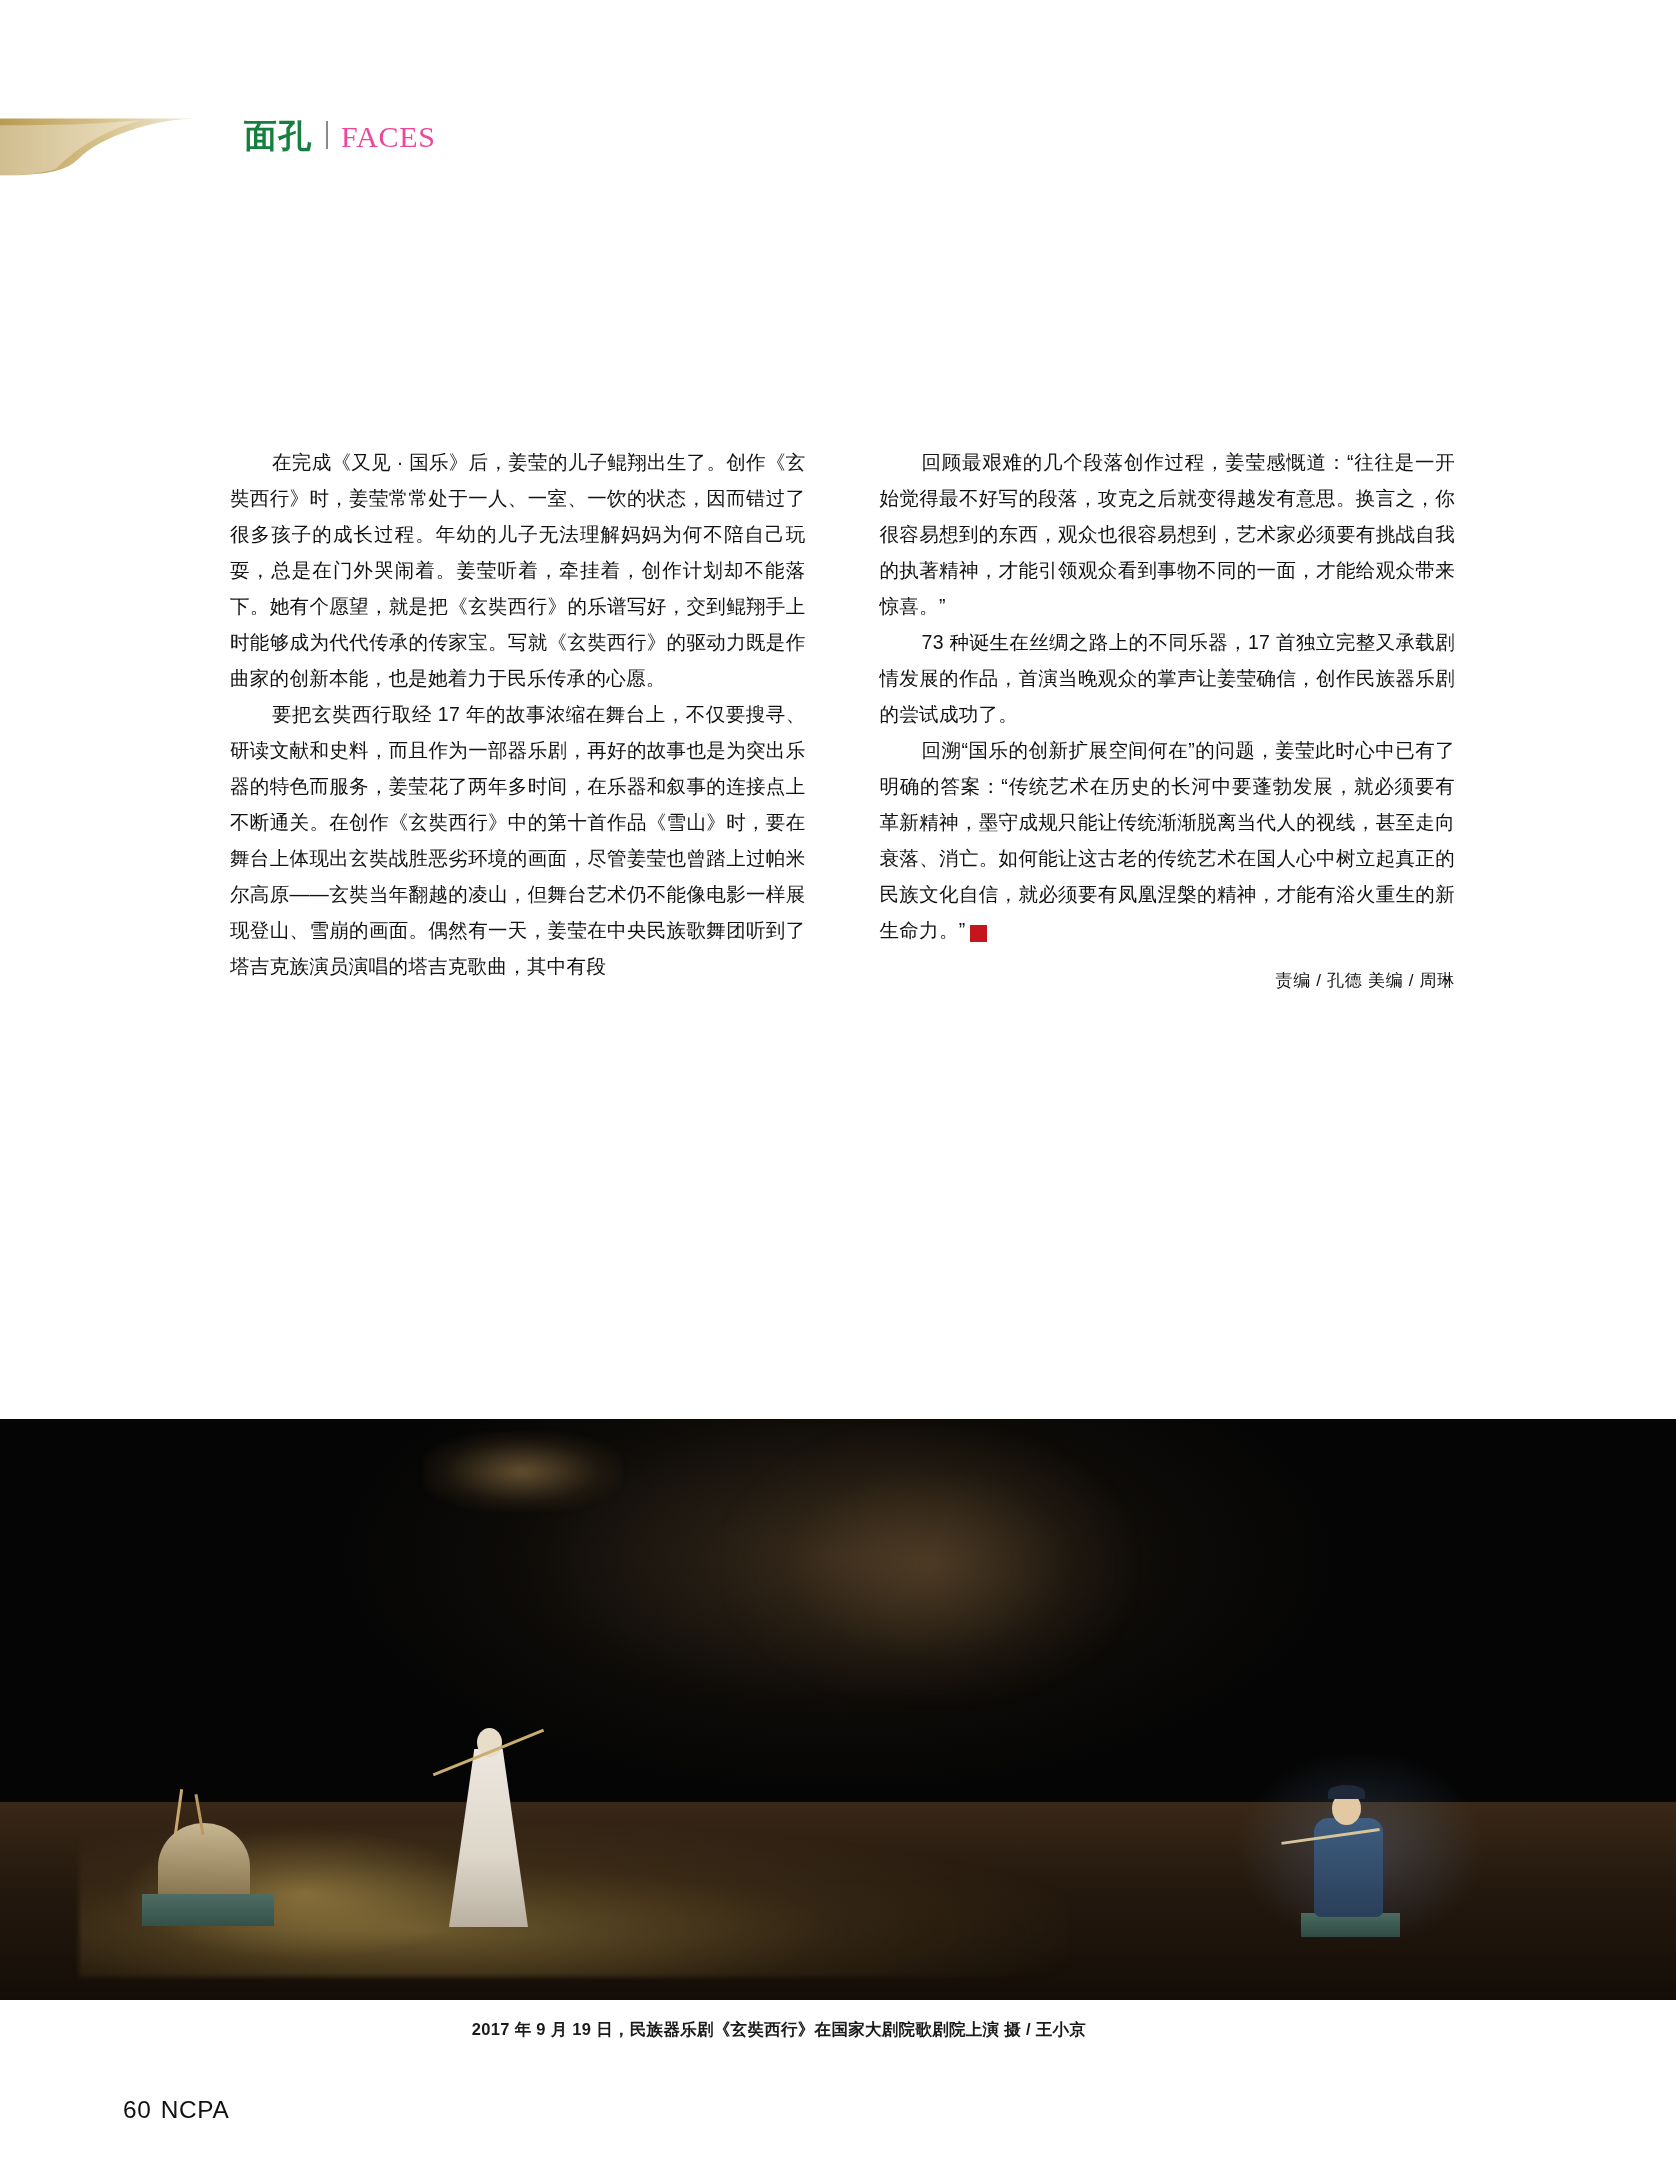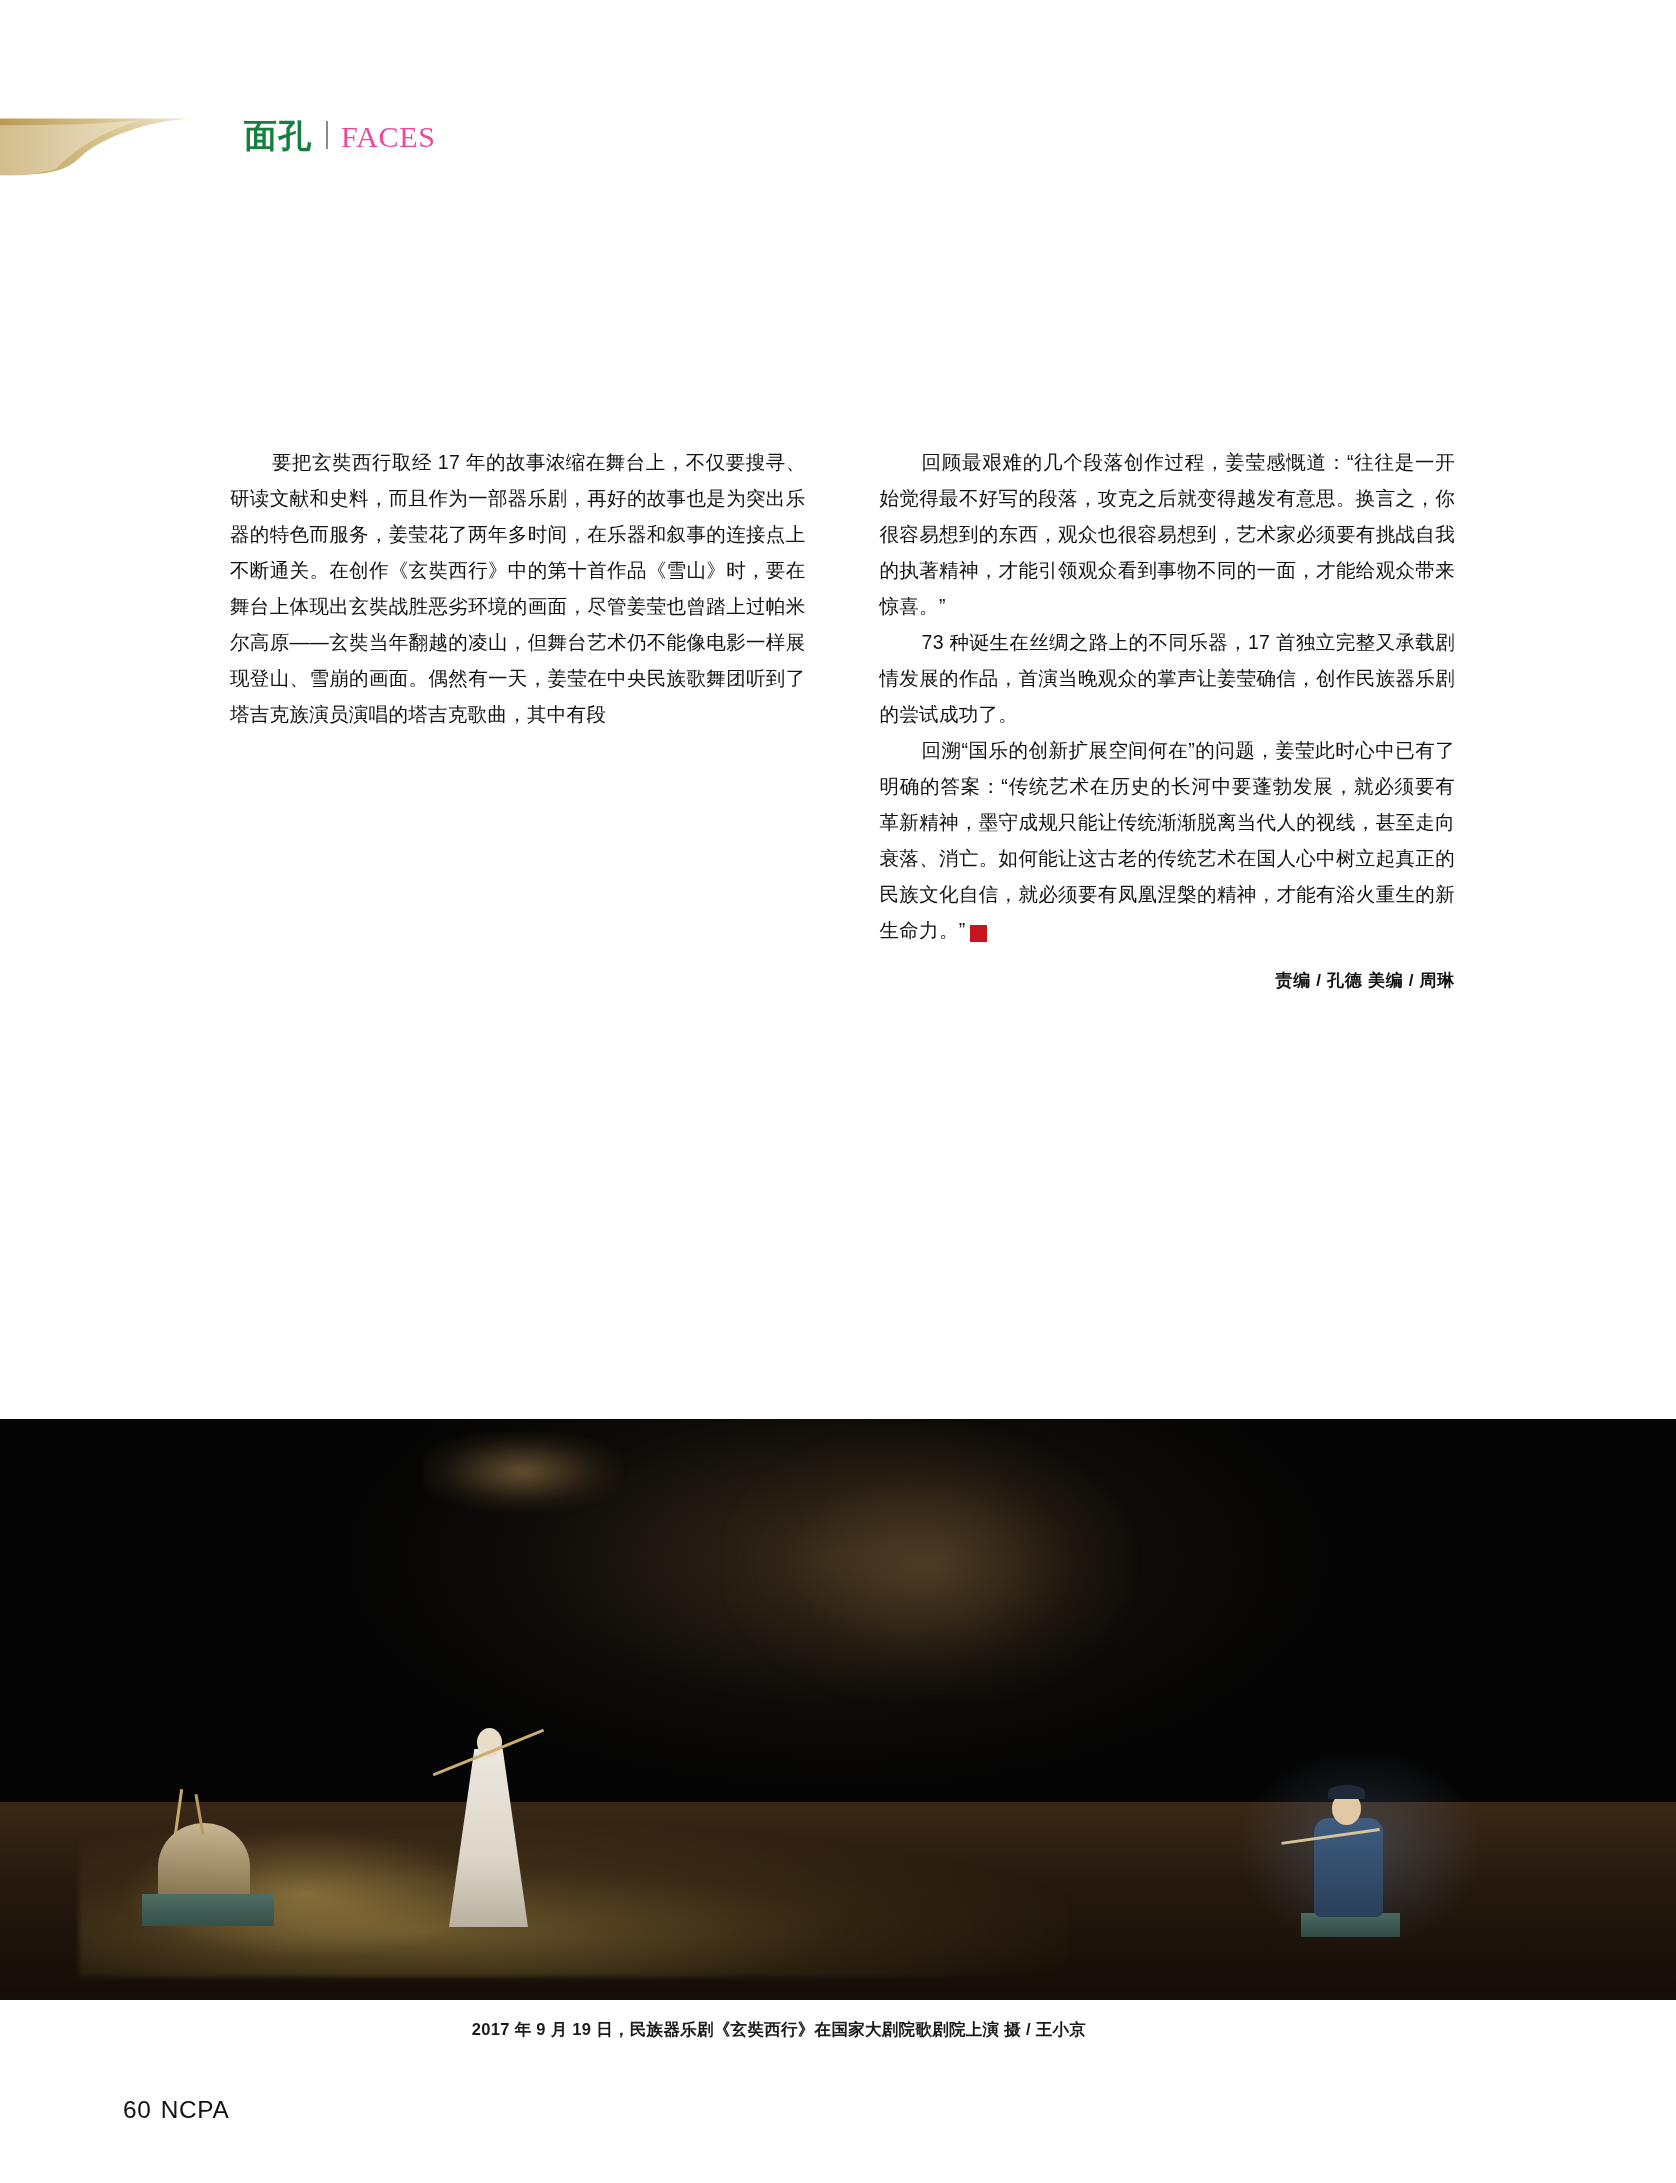--- a/index.html
+++ b/index.html
@@ -96,21 +96,21 @@
     font-size: 8.6px;
     line-height: 17px;
     text-align: center;
     vertical-align: 1.3px;
     margin-left: 4px;
     letter-spacing: 0;
   }
   .credit {
     margin-top: 21px;
     font-size: 17px;
-    font-weight: bold;
+    font-weight: normal;
     text-align: right;
     letter-spacing: 0.7px;
     color: #111;
   }
 
   
   .photo {
     position: absolute;
     left: 0;
     top: 1419px;
@@ -347,20 +347,21 @@
   <div class="header-label">
     <span class="header-cn">面孔</span>
     <span class="header-divider"></span>
     <span class="header-en">FACES</span>
   </div>
 </div>
 
 <div class="columns">
 
   <div class="col">
+    <p class="indent">在完成《又见 · 国乐》后，姜莹的儿子鲲翔出生了。创作《玄奘西行》时，姜莹常常处于一人、一室、一饮的状态，因而错过了很多孩子的成长过程。年幼的儿子无法理解妈妈为何不陪自己玩耍，总是在门外哭闹着。姜莹听着，牵挂着，创作计划却不能落下。她有个愿望，就是把《玄奘西行》的乐谱写好，交到鲲翔手上时能够成为代代传承的传家宝。写就《玄奘西行》的驱动力既是作曲家的创新本能，也是她着力于民乐传承的心愿。</p>
     <p class="indent">要把玄奘西行取经 17 年的故事浓缩在舞台上，不仅要搜寻、研读文献和史料，而且作为一部器乐剧，再好的故事也是为突出乐器的特色而服务，姜莹花了两年多时间，在乐器和叙事的连接点上不断通关。在创作《玄奘西行》中的第十首作品《雪山》时，要在舞台上体现出玄奘战胜恶劣环境的画面，尽管姜莹也曾踏上过帕米尔高原——玄奘当年翻越的凌山，但舞台艺术仍不能像电影一样展现登山、雪崩的画面。偶然有一天，姜莹在中央民族歌舞团听到了塔吉克族演员演唱的塔吉克歌曲，其中有段</p>
   </div>
 
   <div class="col">
     <p class="indent">回顾最艰难的几个段落创作过程，姜莹感慨道：“往往是一开始觉得最不好写的段落，攻克之后就变得越发有意思。换言之，你很容易想到的东西，观众也很容易想到，艺术家必须要有挑战自我的执著精神，才能引领观众看到事物不同的一面，才能给观众带来惊喜。”</p>
     <p class="indent">73 种诞生在丝绸之路上的不同乐器，17 首独立完整又承载剧情发展的作品，首演当晚观众的掌声让姜莹确信，创作民族器乐剧的尝试成功了。</p>
     <p class="indent"><span>回溯“国乐的创新扩展空间何在”的问题，姜莹此时心中已有了明确的答案：“传统艺术在历史的长河中要蓬勃发展，就必须要有革新精神，墨守成规只能让传统渐渐脱离当代人的视线，甚至走向衰落、消亡。如何能让这古老的传统艺术在国人心中树立起真正的民族文化自信，就必须要有凤凰涅槃的精神，才能有浴火重生的新生命力。”</span><span class="seal">NC</span></p>
     <div class="credit">责编 / 孔德  美编 / 周琳</div>
   </div>
 

